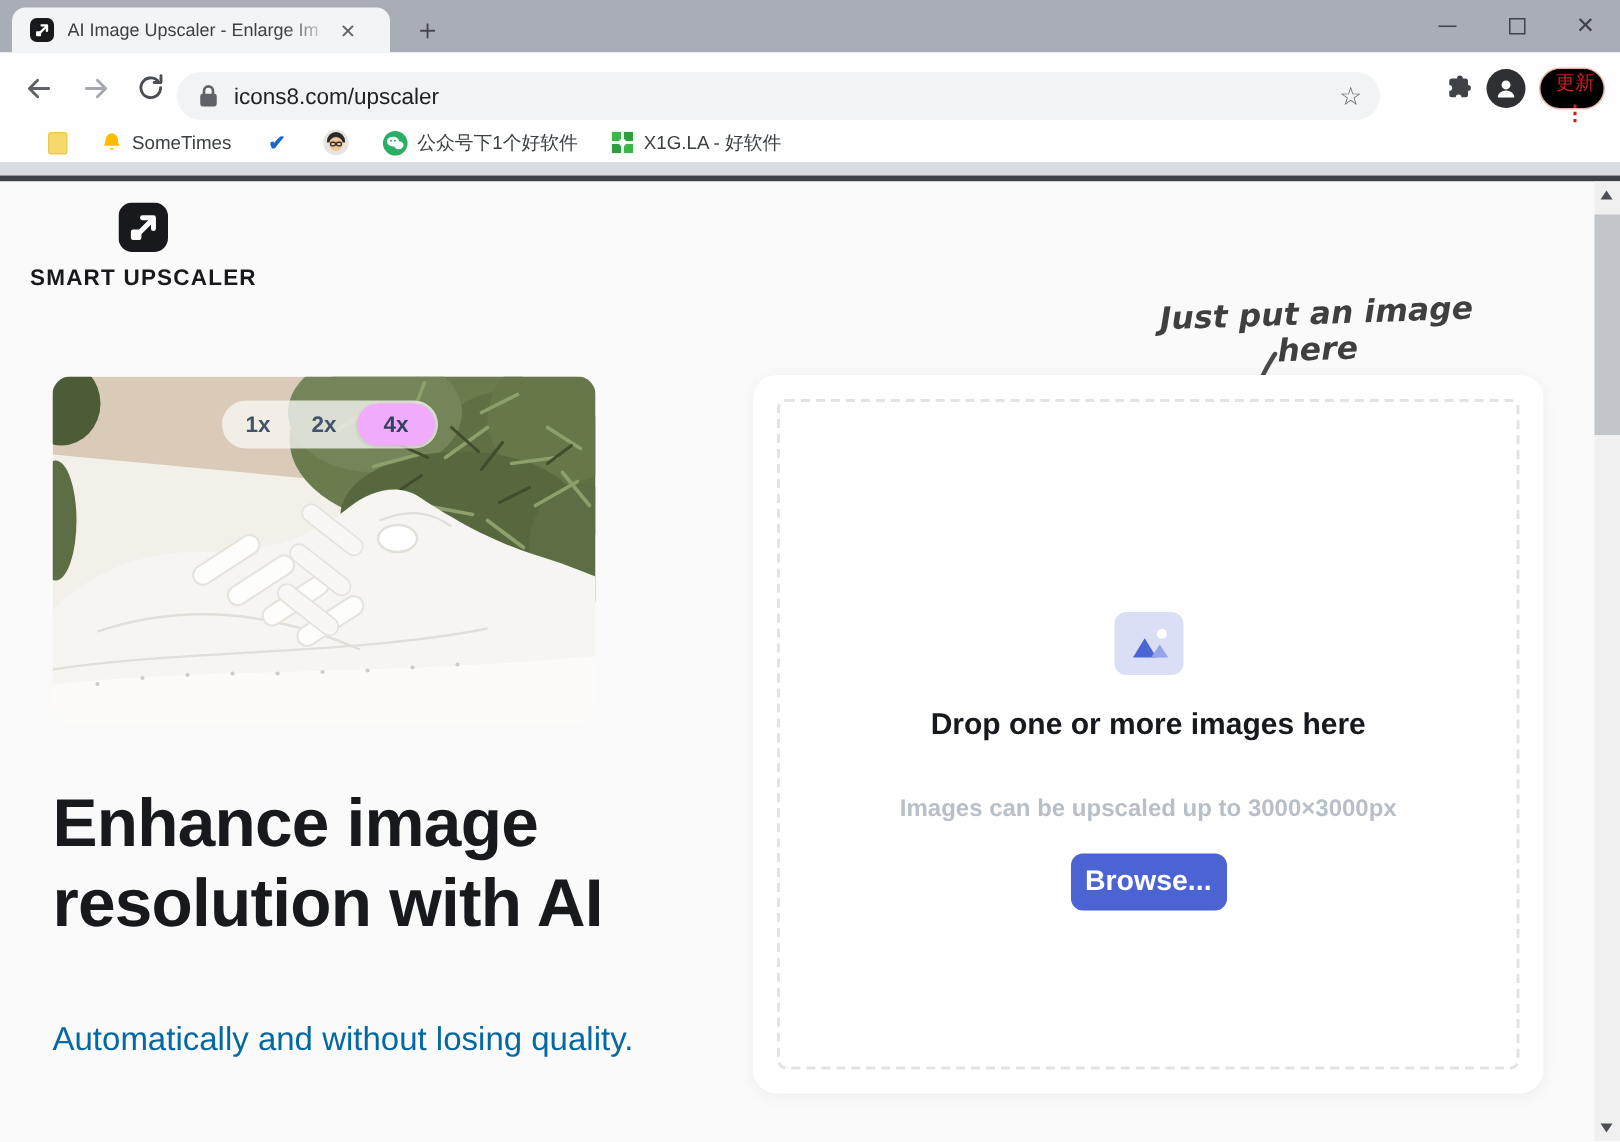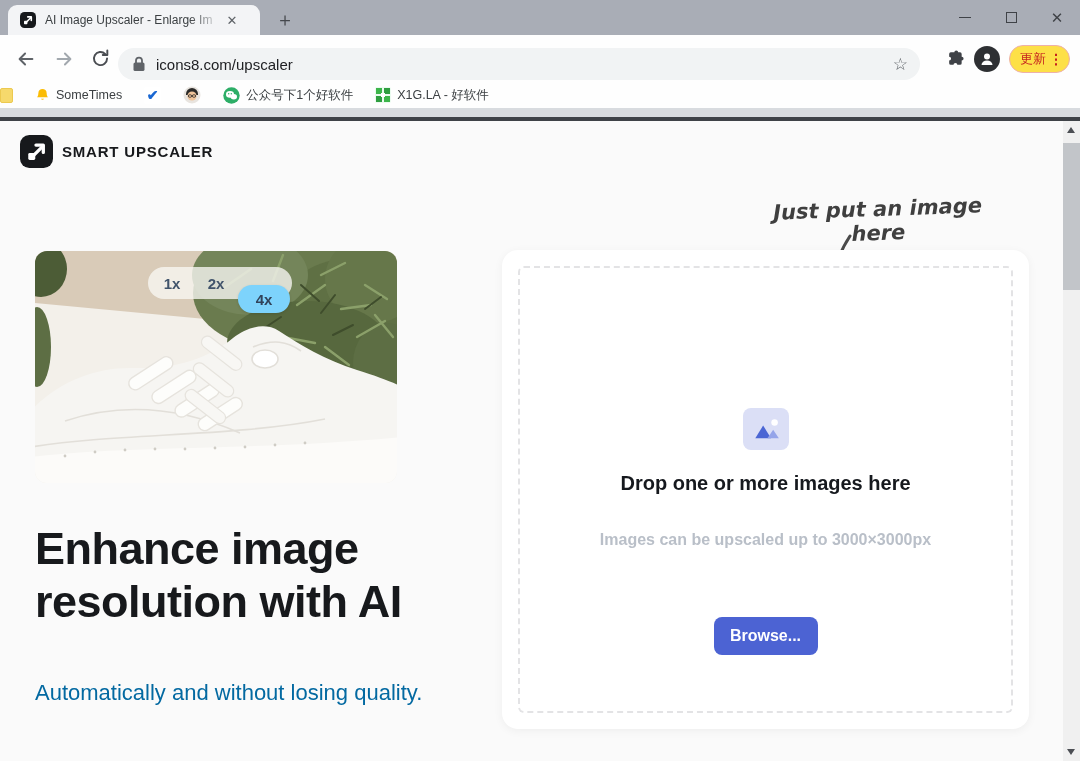--- a/index.html
+++ b/index.html
@@ -27,71 +27,71 @@
   
   .toolbar { position:absolute; left:0; top:35px; width:1080px; height:47px; background:#fefefe;
          display:flex; align-items:center; }
   .nav-icon { width:28px; height:28px; display:flex; align-items:center; justify-content:center; }
   .omnibox { position:absolute; left:118px; top:48px; width:802px; height:32px; background:#f1f3f4;
          border-radius:16px; display:flex; align-items:center; padding:0 12px 0 14px; }
   .omnibox-url { font-size:15px; color:#202124; margin-left:10px; flex:1; }
   .star-icon { font-size:17px; color:#5f6368; }
   .toolbar-right { position:absolute; right:10px; top:35px; height:47px; display:flex; align-items:center; gap:9px; }
   .avatar-circle { width:26px; height:26px; border-radius:50%; background:#2e3033; display:flex; align-items:center; justify-content:center; }
-  .update-btn { height:28px; border:1px solid #edb1aa; background:#fde047; border-radius:14px;
-         display:flex; align-items:center; padding:0 6px 0 10px; gap:3px; }
+  .update-btn { height:28px; border:1px solid #edb1aa; background:#000000; border-radius:14px;
+         display:flex; align-items:center; padding:0 6px 0 10px; gap:3px;flex-direction:column; }
   .update-text { font-size:13px; color:#c5221f; }
   .update-dots { font-size:14px; color:#c5221f; font-weight:bold; }
 
   
   .bookmarksbar { position:absolute; left:0; top:82px; width:1080px; height:26px; background:#fefefe;
-         display:flex; align-items:center; padding-left:0; }
+         display:flex; align-items:center; padding-left:32px; }
   .bm-item { display:flex; align-items:center; gap:6px; margin-right:22px; }
   .bm-label { font-size:12.5px; color:#3c4043; white-space:nowrap; }
   .bm-note { width:13px; height:15px; background:#f6d96c; border-radius:2px; border:1px solid #ecc94f; }
   .bm-check { font-size:14px; color:#1967d2; font-weight:bold; background:#fff; width:17px; height:17px;
          display:flex; align-items:center; justify-content:center; border-radius:2px; }
   .graystrip { position:absolute; left:0; top:108px; width:1080px; height:9px; background:#d8dbdf; }
   .darkline { position:absolute; left:0; top:117px; width:1080px; height:4px; background:#3e4247; }
 
   
   .content { position:absolute; left:0; top:121px; width:1080px; height:640px; background:#fafafa; }
 
-  .brand { position:absolute; left:20px; top:135px; display:flex; align-items:center; gap:9px; }
+  .brand { position:absolute; left:20px; top:135px; display:flex; align-items:center; gap:9px;flex-direction:column; }
   .brand-text { font-size:15px; font-weight:bold; letter-spacing:.8px; color:#17191c; }
 
   .annotation { position:absolute; left:748px; top:197px; width:260px; text-align:center;
          font-family:"DejaVu Sans", sans-serif; font-style:italic; font-weight:bold; font-size:21px;
          color:#3f3f3f; transform:rotate(-2deg); }
   .annotation-arrow { position:absolute; left:810px; top:232px; }
 
   .demo-image { position:absolute; left:35px; top:251px; width:362px; height:232px; border-radius:12px;
          overflow:hidden; }
   .scale-pill { position:absolute; left:148px; top:267px; height:32px; background:rgba(248,247,244,.78);
          border-radius:16px; display:flex; align-items:flex-start; padding:2px; }
   .scale-opt { min-width:44px; height:28px; display:flex; align-items:center; justify-content:center;
          font-size:15px; font-weight:bold; color:#41546b; border-radius:14px; padding:0 6px; }
-  .scale-opt.selected { background:#7dd3fc; min-width:52px; box-shadow:0 1px 3px rgba(0,0,0,.12); color:#31435a;margin-top:16px; }
+  .scale-opt.selected { background:#f0abfc; min-width:52px; box-shadow:0 1px 3px rgba(0,0,0,.12); color:#31435a; }
 
   .heading { position:absolute; left:35px; top:522px; width:395px; font-size:45px; line-height:1.185;
          font-weight:bold; letter-spacing:-.5px; color:#17191c; }
   .subheading { position:absolute; left:35px; top:680px; font-size:22px; color:#0369a1; }
 
   .drop-card { position:absolute; left:502px; top:250px; width:527px; height:479px; background:#fff;
          border-radius:16px; box-shadow:0 2px 10px rgba(0,0,0,.05); }
   .drop-dashed { position:absolute; inset:16px; border:2px dashed #e3e3e5; border-radius:6px; }
   .drop-icon { position:absolute; left:50%; top:140px; transform:translateX(-50%); width:46px; height:42px;
          background:#dbdff6; border-radius:8px; display:flex; align-items:center; justify-content:center; }
   .drop-title { position:absolute; left:0; top:204px; width:100%; text-align:center; font-size:20px;
          font-weight:bold; color:#16191e; }
   .drop-hint1 { position:absolute; left:0; top:240px; width:100%; text-align:center; font-size:16px; color:#b9bfc8; }
   .drop-hint2 { position:absolute; left:0; top:263px; width:100%; text-align:center; font-size:16px; color:#b9bfc8;font-weight:bold; }
   .browse-btn { position:absolute; left:50%; top:301px; transform:translateX(-50%); width:104px; height:38px;
-         background:#4c63d3; border:none; border-radius:8px; color:#fff; font-size:16px; font-weight:bold;
-         font-family:"Liberation Sans", sans-serif; display:flex; align-items:center; justify-content:center;margin-top:48px; }
+         background:#4c63d3; border:none; border-radius:8px; color:#fff; font-size:19px; font-weight:bold;
+         font-family:"Liberation Sans", sans-serif; display:flex; align-items:center; justify-content:center; }
 
   
   .scrollbar { position:absolute; right:0; top:121px; width:17px; height:640px; background:#f0f0f0; }
   .sb-up { position:absolute; top:6px; left:4px; width:0; height:0; border-left:4.5px solid transparent;
          border-right:4.5px solid transparent; border-bottom:6px solid #4c4f54; }
   .sb-down { position:absolute; bottom:6px; left:4px; width:0; height:0; border-left:4.5px solid transparent;
          border-right:4.5px solid transparent; border-top:6px solid #4c4f54; }
   .sb-thumb { position:absolute; top:22px; left:0; width:17px; height:147px; background:#c2c5c9; }
 </style>
 </head>

